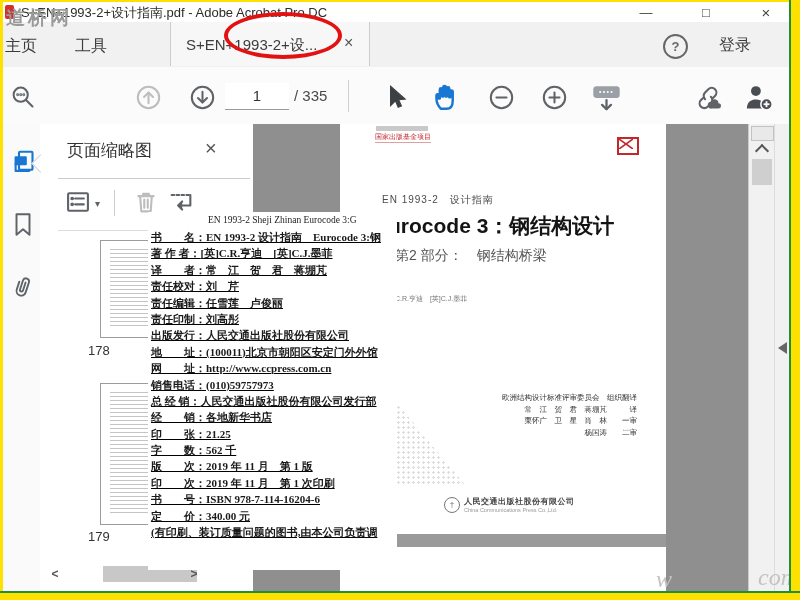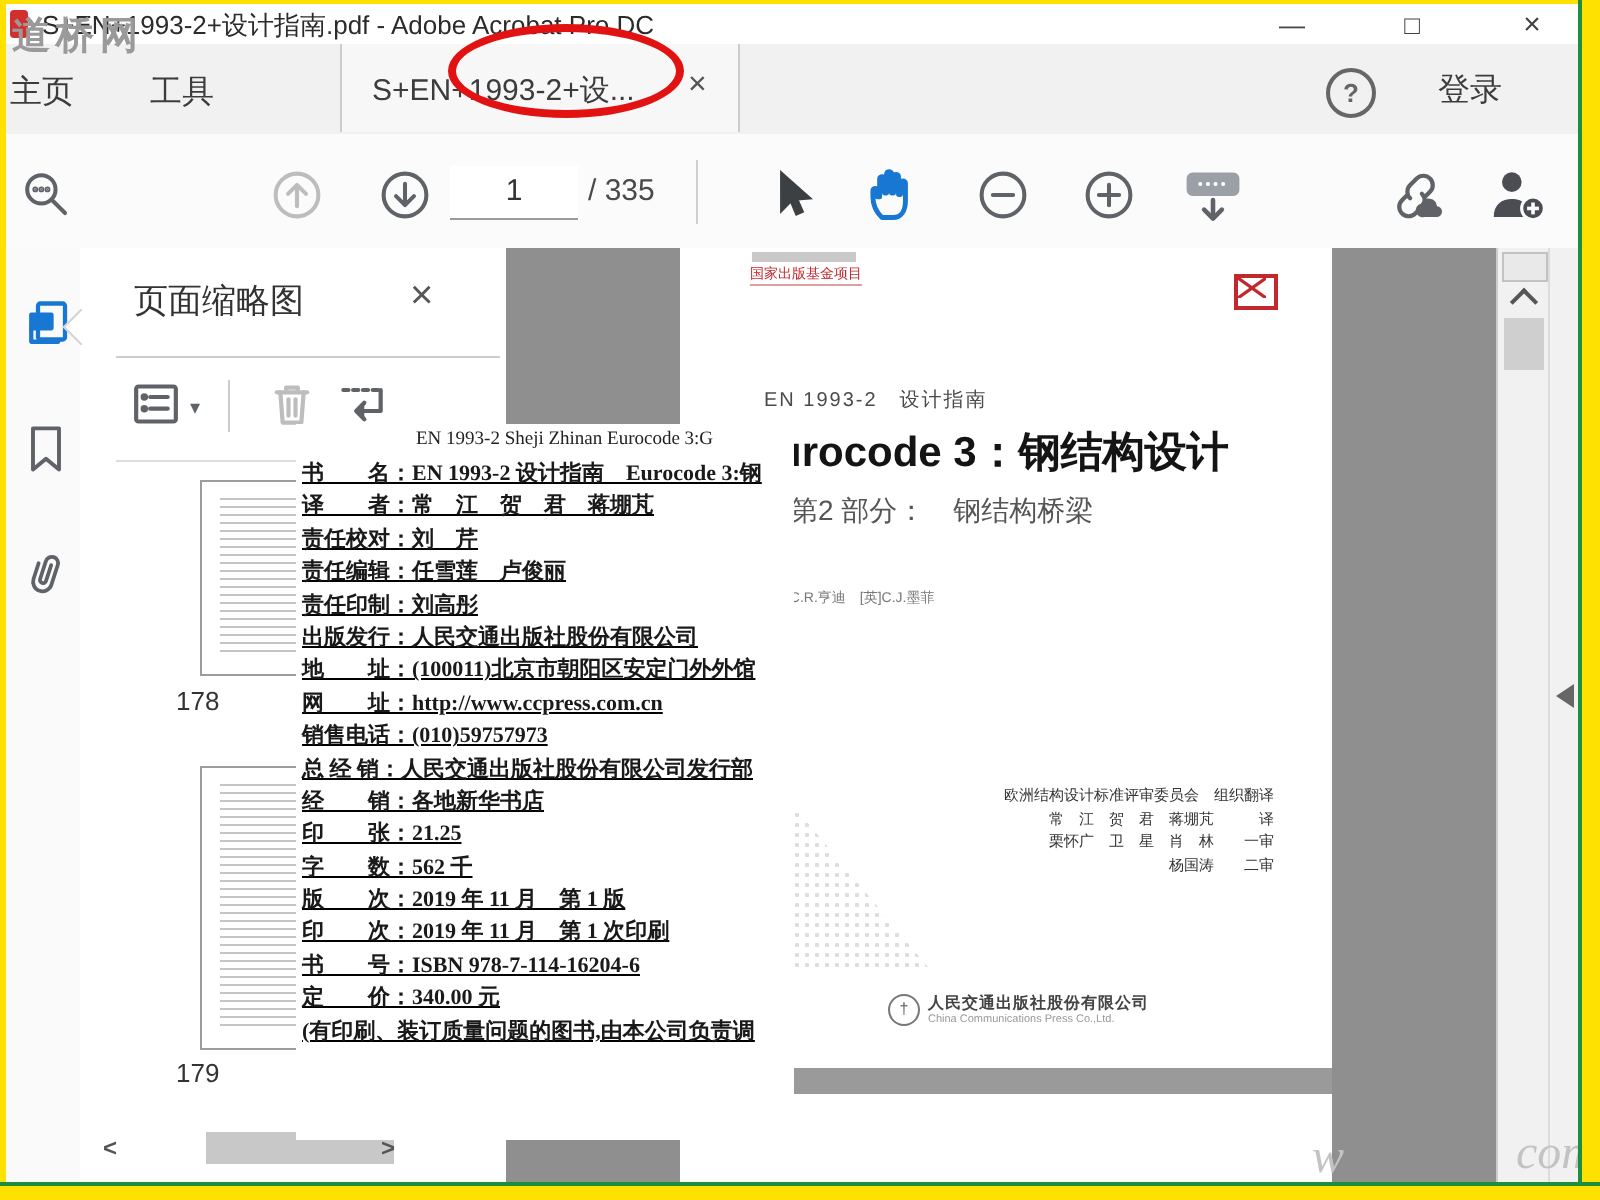--- a/index.html
+++ b/index.html
@@ -299,20 +299,21 @@
     <div class="abs rstrip">
       <div class="abs expand-left"></div>
       <div class="abs wm-bot" style="left:-17px;top:440px;">com</div>
     </div>
   </div>
 
   <div class="abs overlay">
     <div class="pinyin">EN 1993-2 Sheji Zhinan Eurocode 3:G</div>
     <div class="crows">
       <div class="crow"><span>书　　名：</span><span>EN 1993-2 设计指南　Eurocode 3:钢</span></div>
+      <div class="crow"><span>著 作 者：</span><span>[英]C.R.亨迪　[英]C.J.墨菲</span></div>
       <div class="crow"><span>译　　者：</span><span>常　江　贺　君　蒋堋芃</span></div>
       <div class="crow"><span>责任校对：</span><span>刘　芹</span></div>
       <div class="crow"><span>责任编辑：</span><span>任雪莲　卢俊丽</span></div>
       <div class="crow"><span>责任印制：</span><span>刘高彤</span></div>
       <div class="crow"><span>出版发行：</span><span>人民交通出版社股份有限公司</span></div>
       <div class="crow"><span>地　　址：</span><span>(100011)北京市朝阳区安定门外外馆</span></div>
       <div class="crow"><span>网　　址：</span><span>http://www.ccpress.com.cn</span></div>
       <div class="crow"><span>销售电话：</span><span>(010)59757973</span></div>
       <div class="crow"><span>总 经 销：</span><span>人民交通出版社股份有限公司发行部</span></div>
       <div class="crow"><span>经　　销：</span><span>各地新华书店</span></div>

